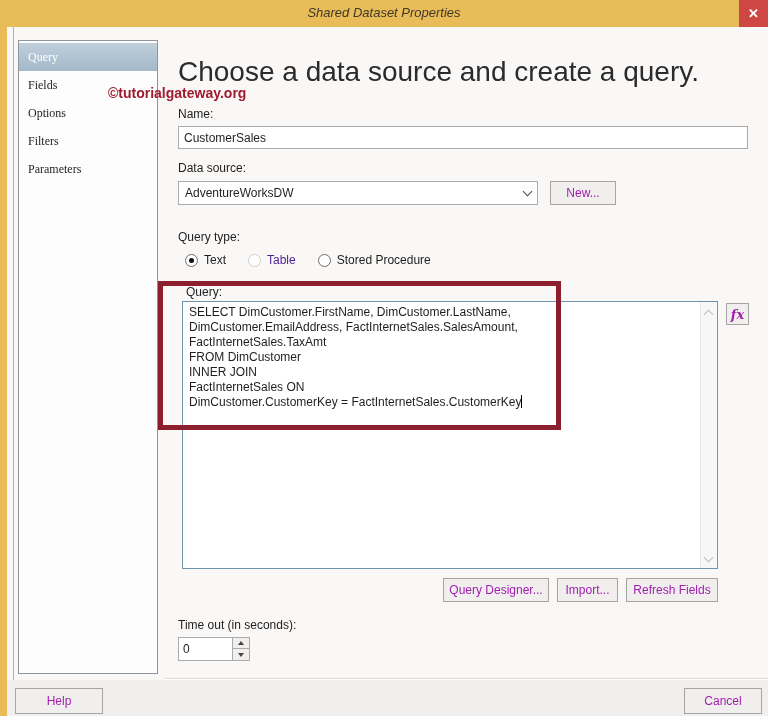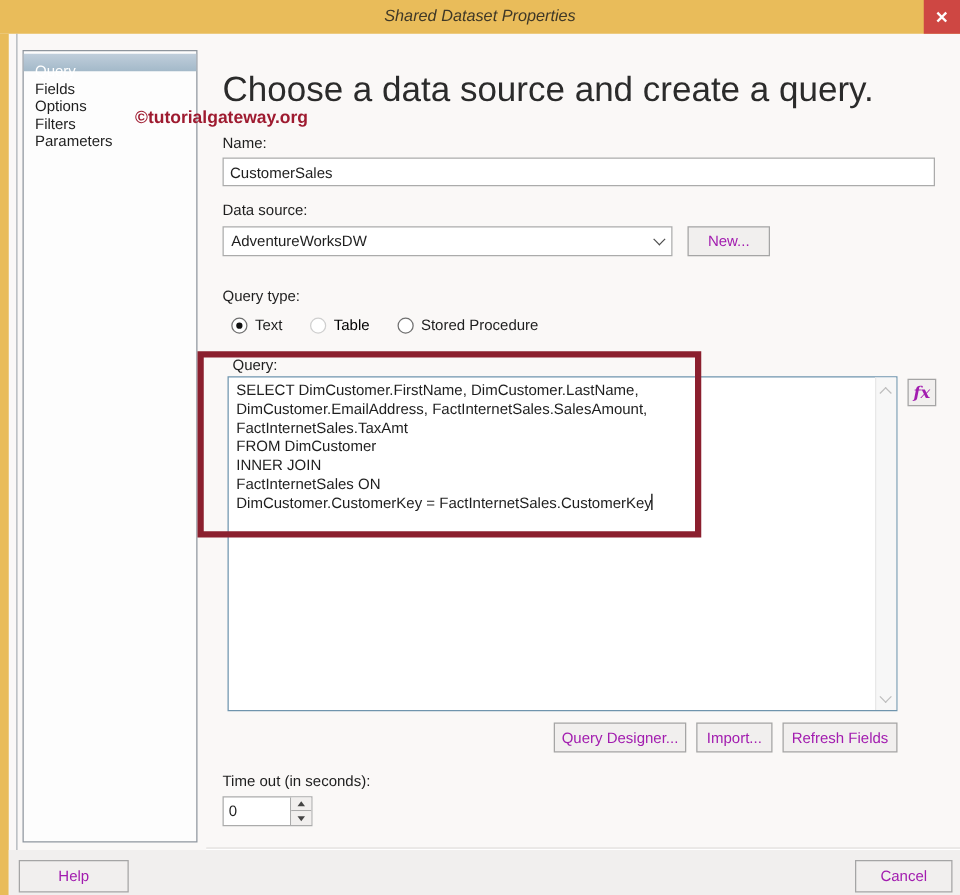--- a/index.html
+++ b/index.html
@@ -14,21 +14,21 @@
   .close-btn { position:absolute; right:0; top:0; width:29px; height:27px; background:#ce4743; color:#fff;
                display:flex; align-items:center; justify-content:center; font-size:13px; font-weight:bold; cursor:pointer; }
 
   
   .frame-left { position:absolute; left:0; top:27px; width:7px; height:689px; background:#e9bc5a; }
   .frame-inner-line { position:absolute; left:13px; top:27px; width:1px; height:689px; background:#aab0b6; }
 
   
   .sidebar { position:absolute; left:18px; top:40px; width:140px; height:634px; background:#fdfdfd;
              border:1px solid #8e959d; padding-top:2px; }
-  .side-item { height:14px; line-height:28px; padding-left:9px; cursor:pointer; color:#1e1e1e; }
+  .side-item { height:28px; line-height:28px; padding-left:9px; cursor:pointer; color:#1e1e1e;font-family:Liberation Serif, serif; }
   .side-item.selected { background:linear-gradient(#c0cedb, #a3b9c9); color:#ffffff; }
 
   
   .heading { position:absolute; left:178px; top:56px; font-size:28px; color:#2b2b2b; }
   .watermark { position:absolute; left:108px; top:85px; font-size:14px; font-weight:bold; color:#9e1b30; }
 
   .lbl { position:absolute; font-size:12px; color:#1e1e1e; }
 
   .textbox { position:absolute; background:#fff; border:1px solid #ababab; font-family:"Liberation Sans",sans-serif;
              font-size:12px; color:#1e1e1e; padding:0 5px; }
@@ -45,21 +45,21 @@
   #new-btn { left:550px; top:181px; width:66px; height:24px; }
 
   
   .radio-row { position:absolute; left:185px; top:252px; height:16px; display:flex; align-items:center; }
   .radio-opt { display:flex; align-items:center; margin-right:22px; cursor:pointer; }
   .radio-circle { width:13px; height:13px; border-radius:50%; border:1px solid #707070; background:#fff;
                   margin-right:6px; position:relative; }
   .radio-circle.checked::after { content:""; position:absolute; left:3px; top:3px; width:5px; height:5px;
                                  border-radius:50%; background:#111; }
   .radio-opt.disabled .radio-circle { border-color:#cfcfcf; }
-  .radio-opt.disabled .radio-text { color:#000000; }
+  .radio-opt.disabled .radio-text { color:#4c1d95; }
 
   
   .query-box { position:absolute; left:182px; top:301px; width:536px; height:268px; background:#fff;
                border:1px solid #6f94ad; }
   .query-text { position:absolute; left:0; top:0; right:18px; bottom:0; padding:3px 4px 3px 6px;
                 white-space:pre-wrap; font-size:12px; line-height:15px; overflow:hidden; }
   .caret { display:inline-block; width:1px; height:13px; background:#000; vertical-align:-2px; }
   .vscroll { position:absolute; right:0; top:0; width:17px; bottom:0; background:#f7f7f7; border-left:1px solid #e8e8e8; }
   .scroll-arrow { position:absolute; left:4px; width:8px; height:8px; cursor:pointer; }
   .scroll-arrow span { display:block; width:7px; height:7px; border-right:1.3px solid #bdbdbd; border-bottom:1.3px solid #bdbdbd; }

